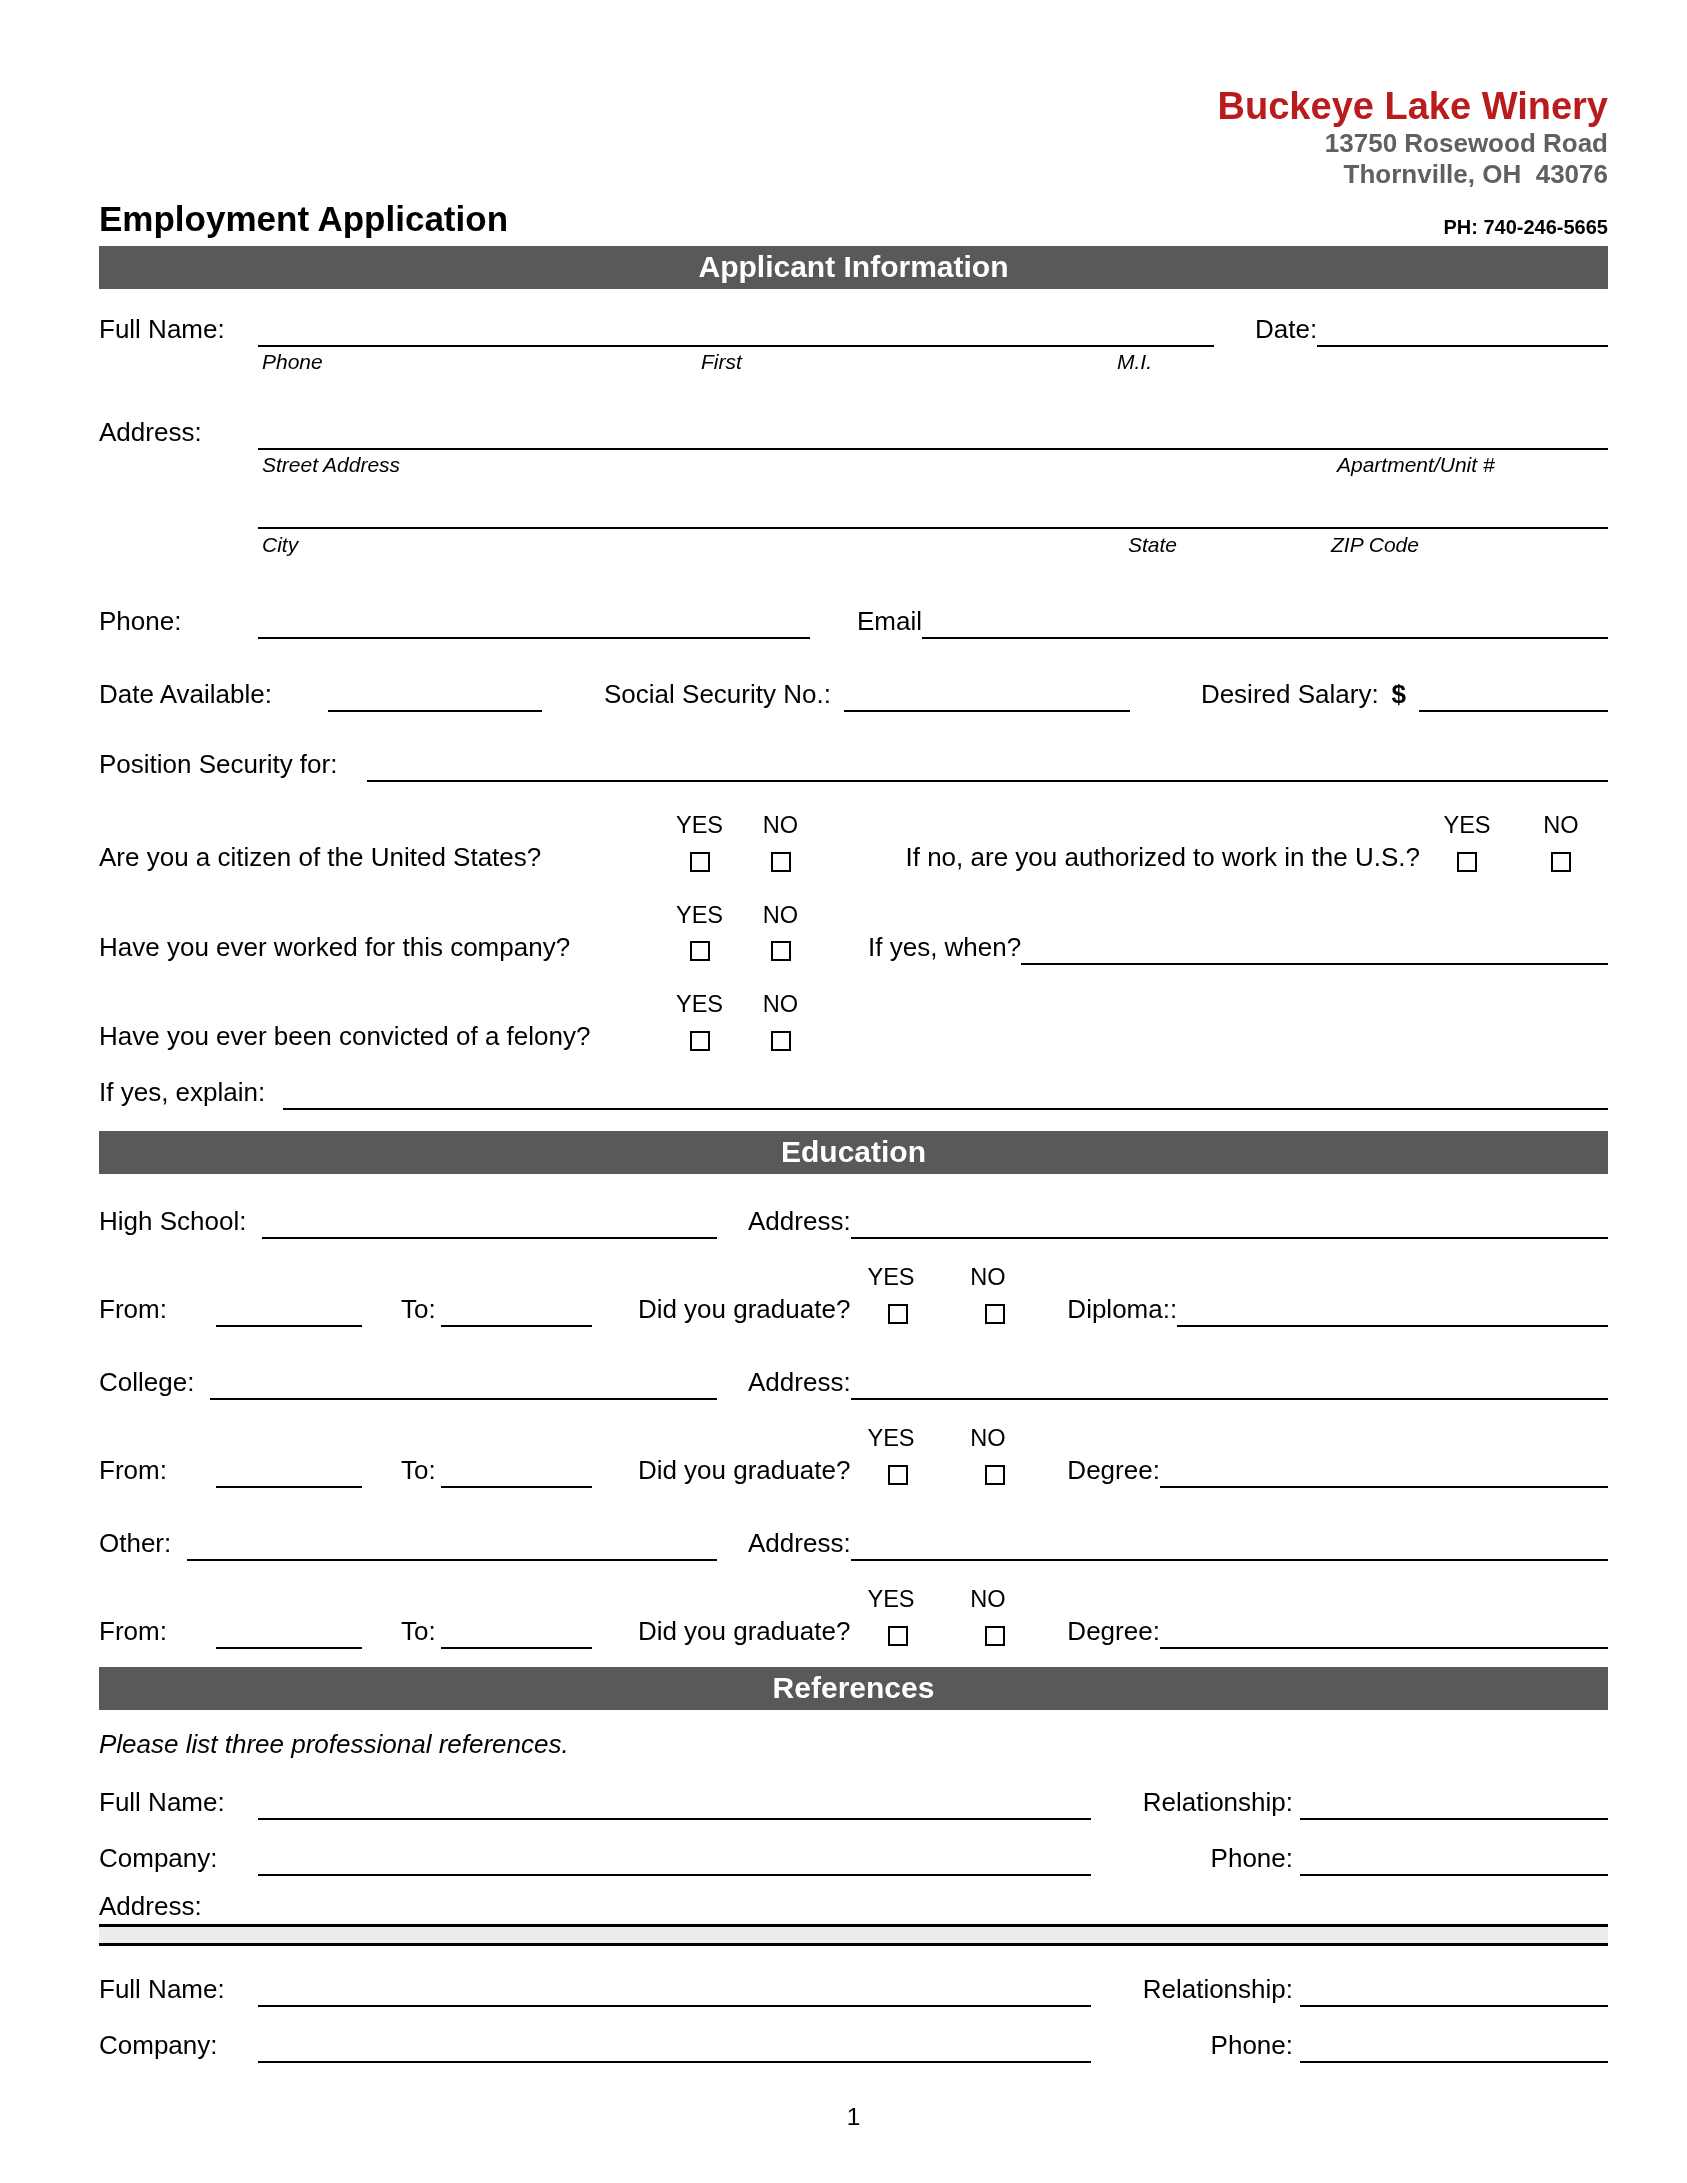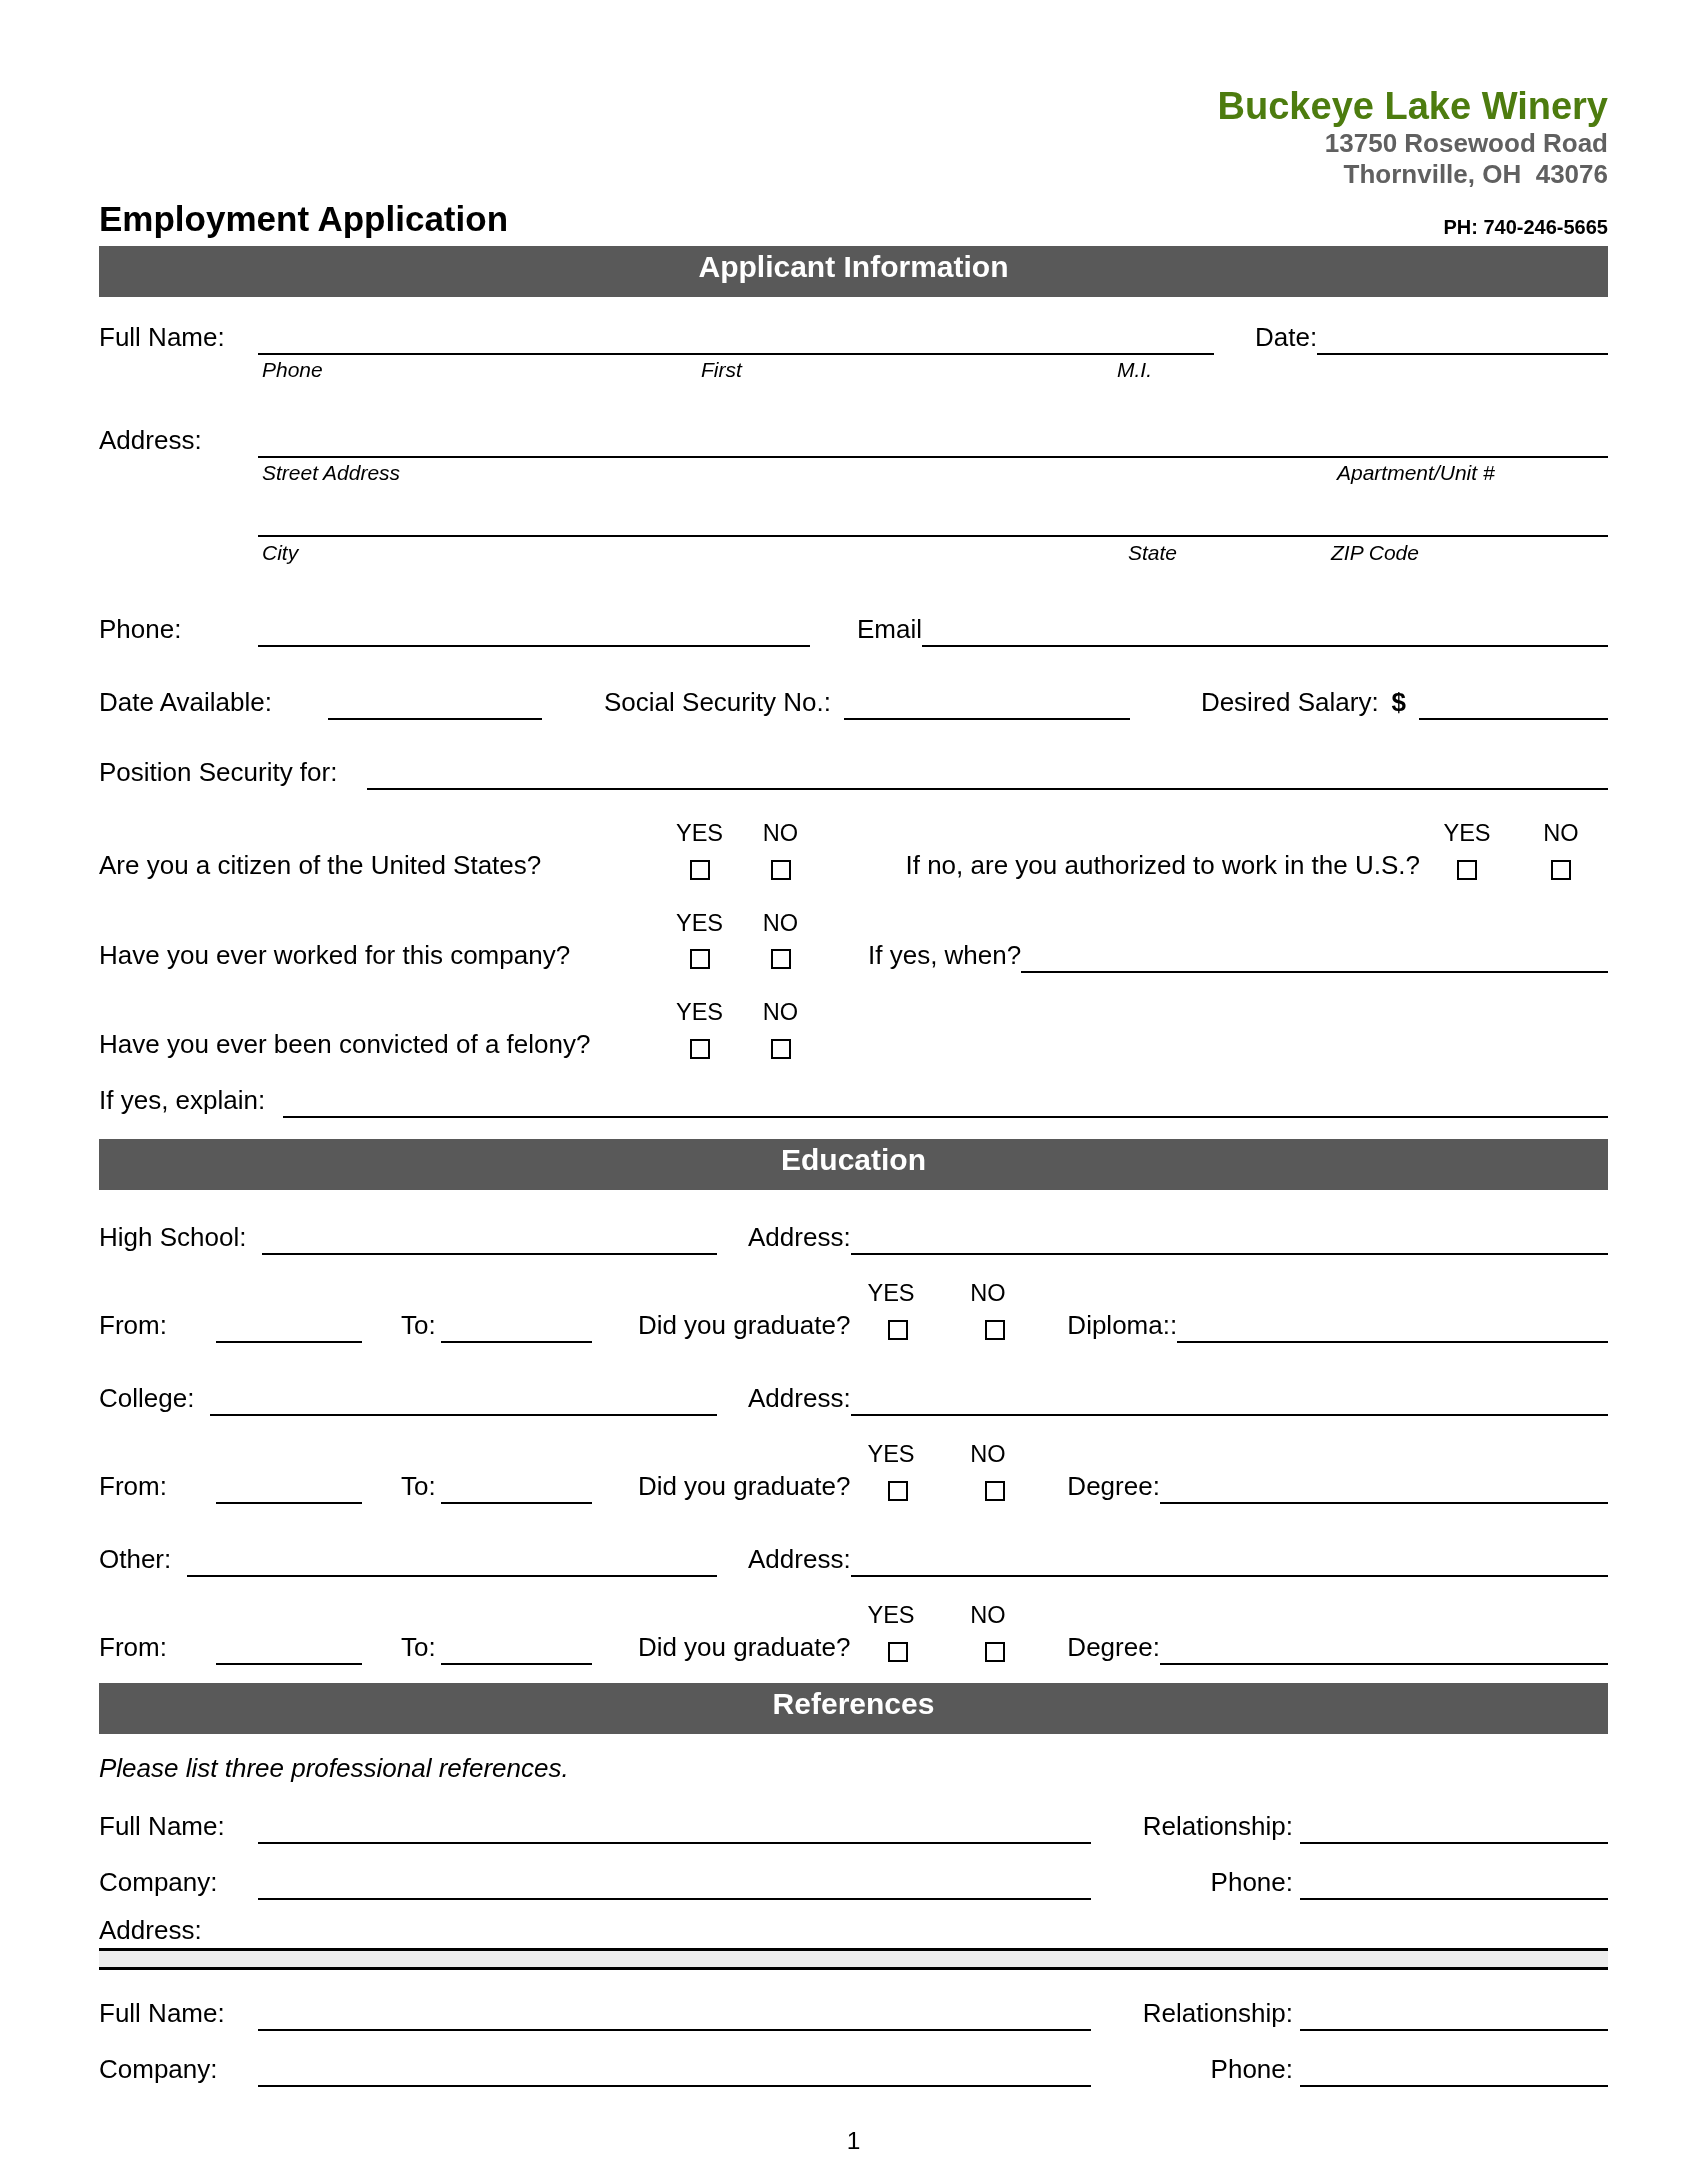--- a/index.html
+++ b/index.html
@@ -6,30 +6,30 @@
   html,body { background:#ffffff; }
   .page {
     width:1687px; height:2184px; background:#fff; overflow:hidden;
     font-family:"Liberation Sans","DejaVu Sans",sans-serif; color:#000;
     position:relative;
   }
   .content { padding:0 79px 0 99px; }
 
   
   .hdr { text-align:right; padding-top:84px; }
-  .company  { font-size:38px; font-weight:bold; color:#4d7c0f; line-height:44px; }
+  .company  { font-size:38px; font-weight:bold; color:#b91c1c; line-height:44px; }
   .hdr-addr { font-size:26px; font-weight:bold; color:#606060; line-height:31px; white-space:pre-wrap; }
   .title-row { display:flex; justify-content:space-between; align-items:flex-end; margin-top:8.7px; }
   .form-title { font-size:35px; font-weight:bold; }
   .hdr-phone  { font-size:20px; font-weight:bold; }
 
   
   .bar {
     background:#595959; color:#fff; font-weight:bold; font-size:30px;
-    text-align:center; height:51px; line-height:42px; margin-top:7px;
+    text-align:center; height:43px; line-height:42px; margin-top:7px;
   }
 
   
   .row { display:flex; align-items:flex-end; font-size:26px; line-height:35px; }
   .ln  { border-bottom:2.6px solid #000; height:8.7px; }
   .lbl { white-space:nowrap; }
   .sub-row { position:relative; height:31px; font-size:21px; font-style:italic; }
   .sub-row span { position:absolute; top:3.5px; white-space:nowrap; }
 
   

